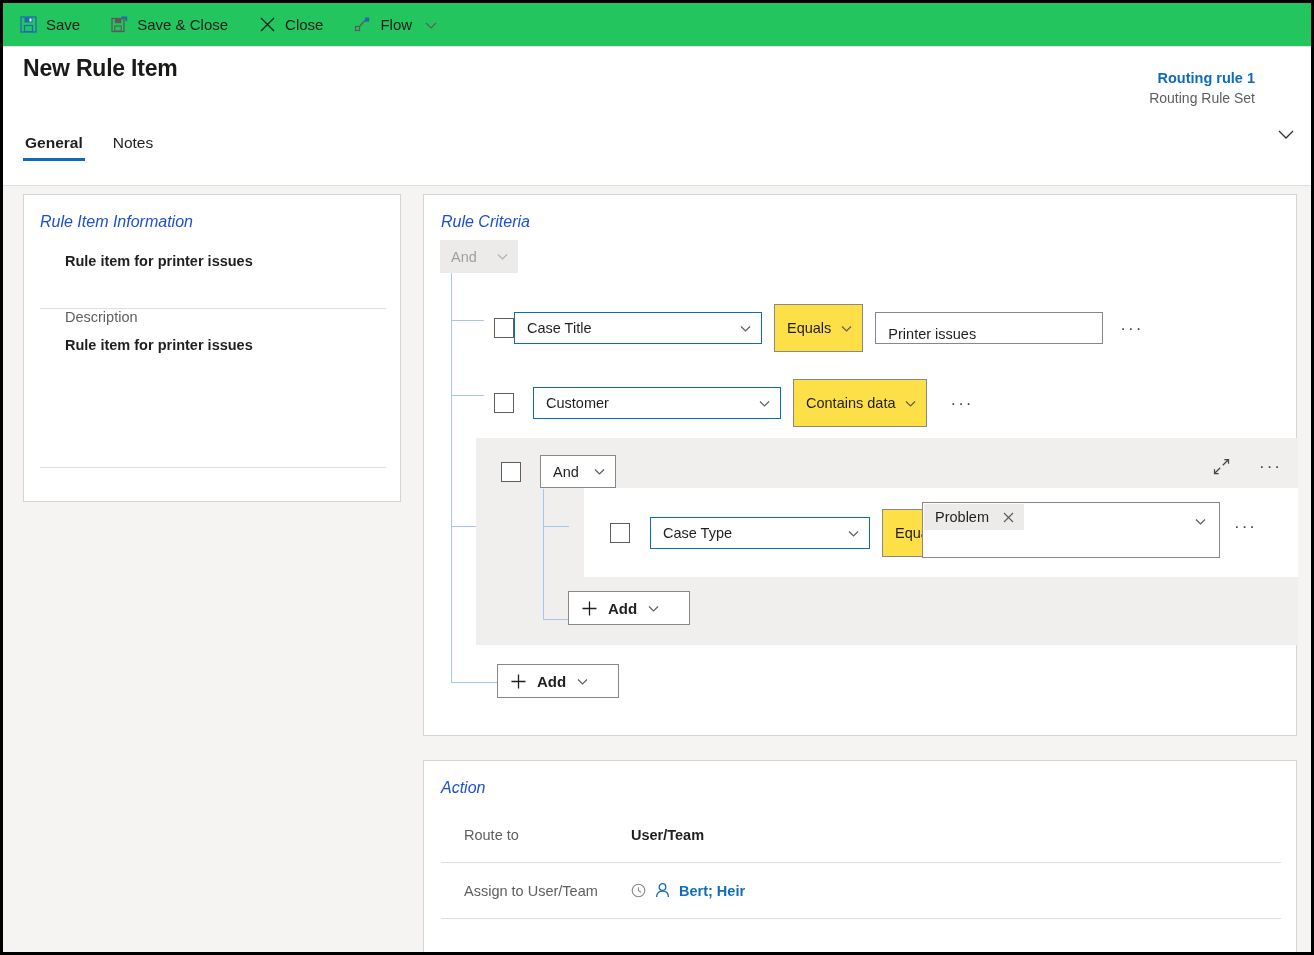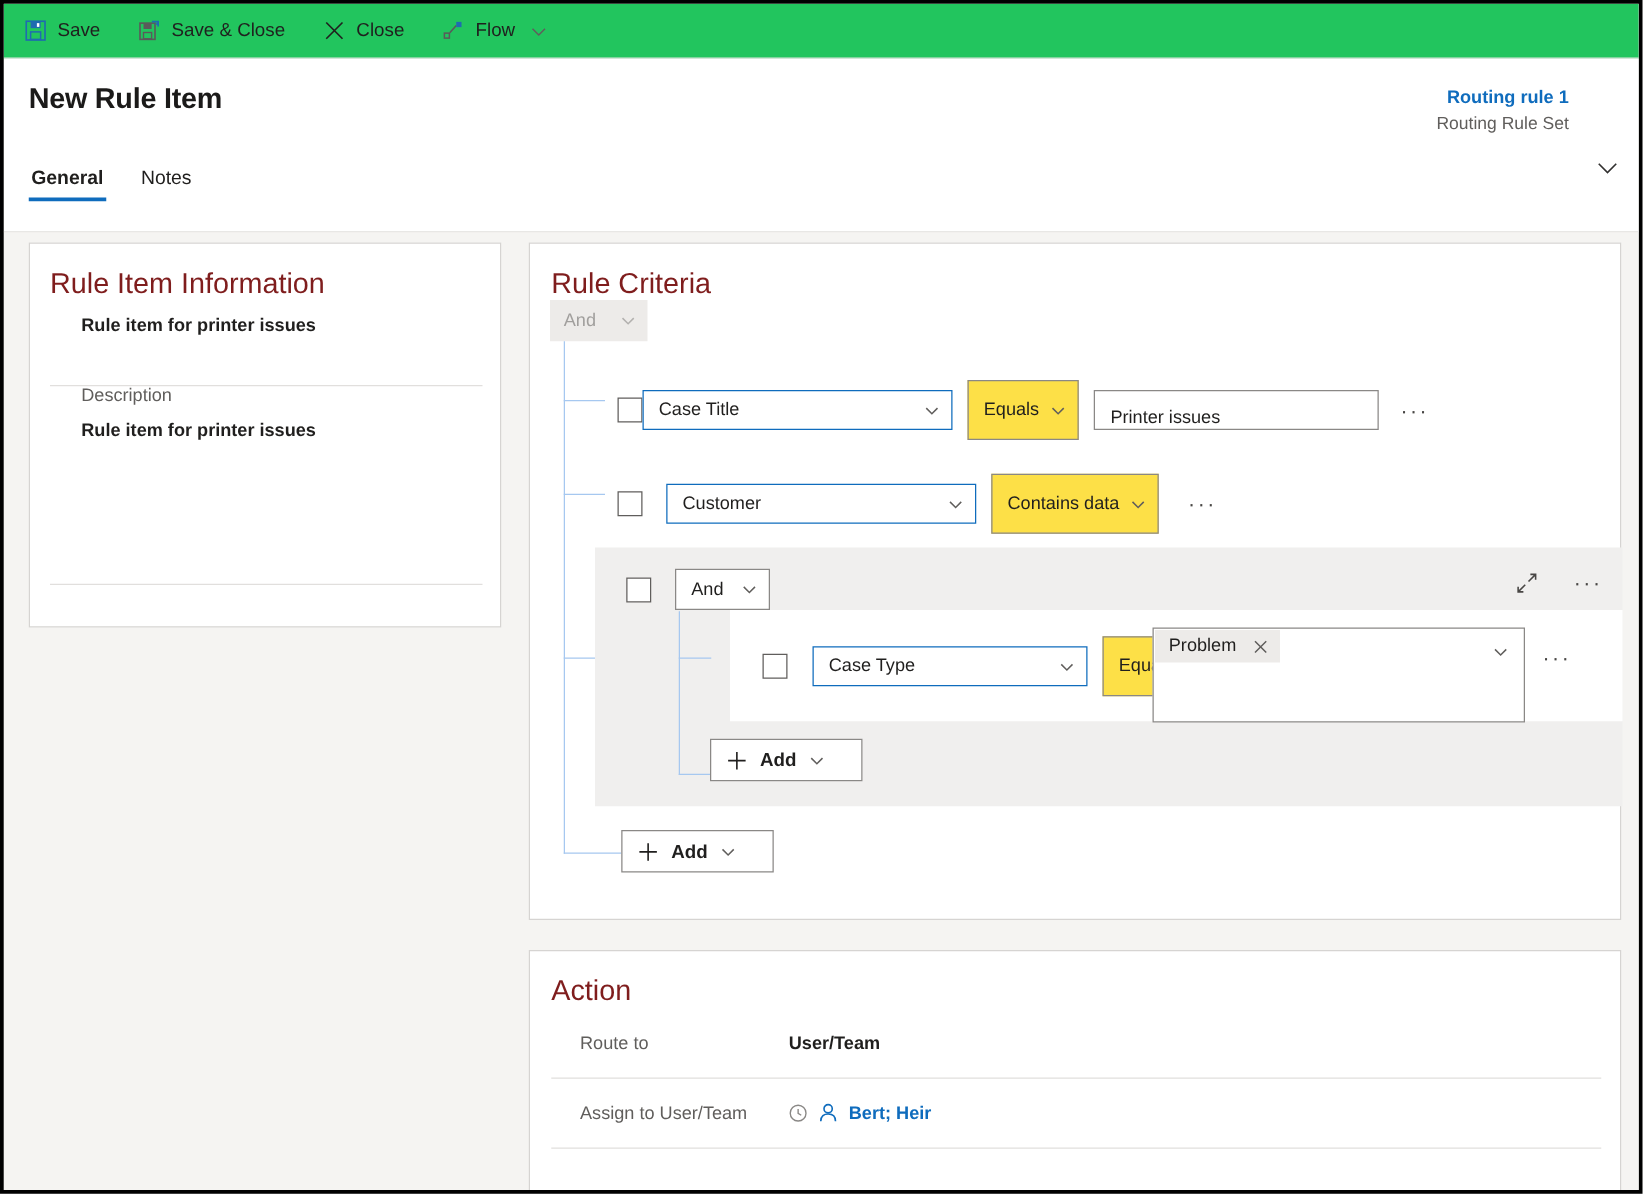--- a/index.html
+++ b/index.html
@@ -59,21 +59,21 @@
     position: absolute;
     left: 0; top: 44px;
     width: 100%;
     height: 139px;
     background: #ffffff;
     border-bottom: 1px solid #e1dfdd;
     box-sizing: border-box;
   }
   .page-title {
     position: absolute;
-    left: 20px; top: 18px;
+    left: 20px; top: 8px;
     font-size: 23px;
     font-weight: bold;
     color: #1b1a19;
     letter-spacing: -0.2px;
   }
   .ctx {
     position: absolute;
     right: 56px; top: 22px;
     text-align: right;
     line-height: 1.35;
@@ -122,23 +122,24 @@
     background: #f5f4f2;
   }
 
   .card {
     position: absolute;
     background: #ffffff;
     border: 1px solid #d6d4d2;
     box-sizing: border-box;
   }
   .card-title {
-    font-size: 23px;
-    color: #7f1d1d;
+    font-size: 16px;
+    color: #1d4ed8;
     font-weight: normal;
+    font-style: italic;
   }
 
   
   #info-card {
     left: 20px; top: 8px;
     width: 378px;
     height: 308px;
   }
   #info-card .card-title { position:absolute; left:16px; top:18px; }
   .field-row {
@@ -561,21 +562,21 @@
             <div class="opsel" style="margin-left:12px;">
               <span>Equals</span>
               <span>
                 <svg width="13" height="13" viewBox="0 0 13 13">
                     <path d="M2 4.5 L6.5 9 L11 4.5" fill="none" stroke="#605e5c" stroke-width="1.2"></path>
                   </svg>
               </span>
             </div>
           </div>
 
-          <div class="tagbox" style="position:absolute; left:338px; top:14px; width:298px; height:76px;">
+          <div class="tagbox" style="position:absolute; left:338px; top:14px; width:298px; height:56px;">
             <div class="tag">
               <span>Problem</span>
               <span>
                 <svg width="11" height="11" viewBox="0 0 11 11">
                   <path d="M1 1 L10 10 M10 1 L1 10" stroke="#605e5c" stroke-width="1.2" fill="none"></path>
                 </svg>
               </span>
             </div>
             <span class="chev-abs">
               <svg width="13" height="13" viewBox="0 0 13 13">

